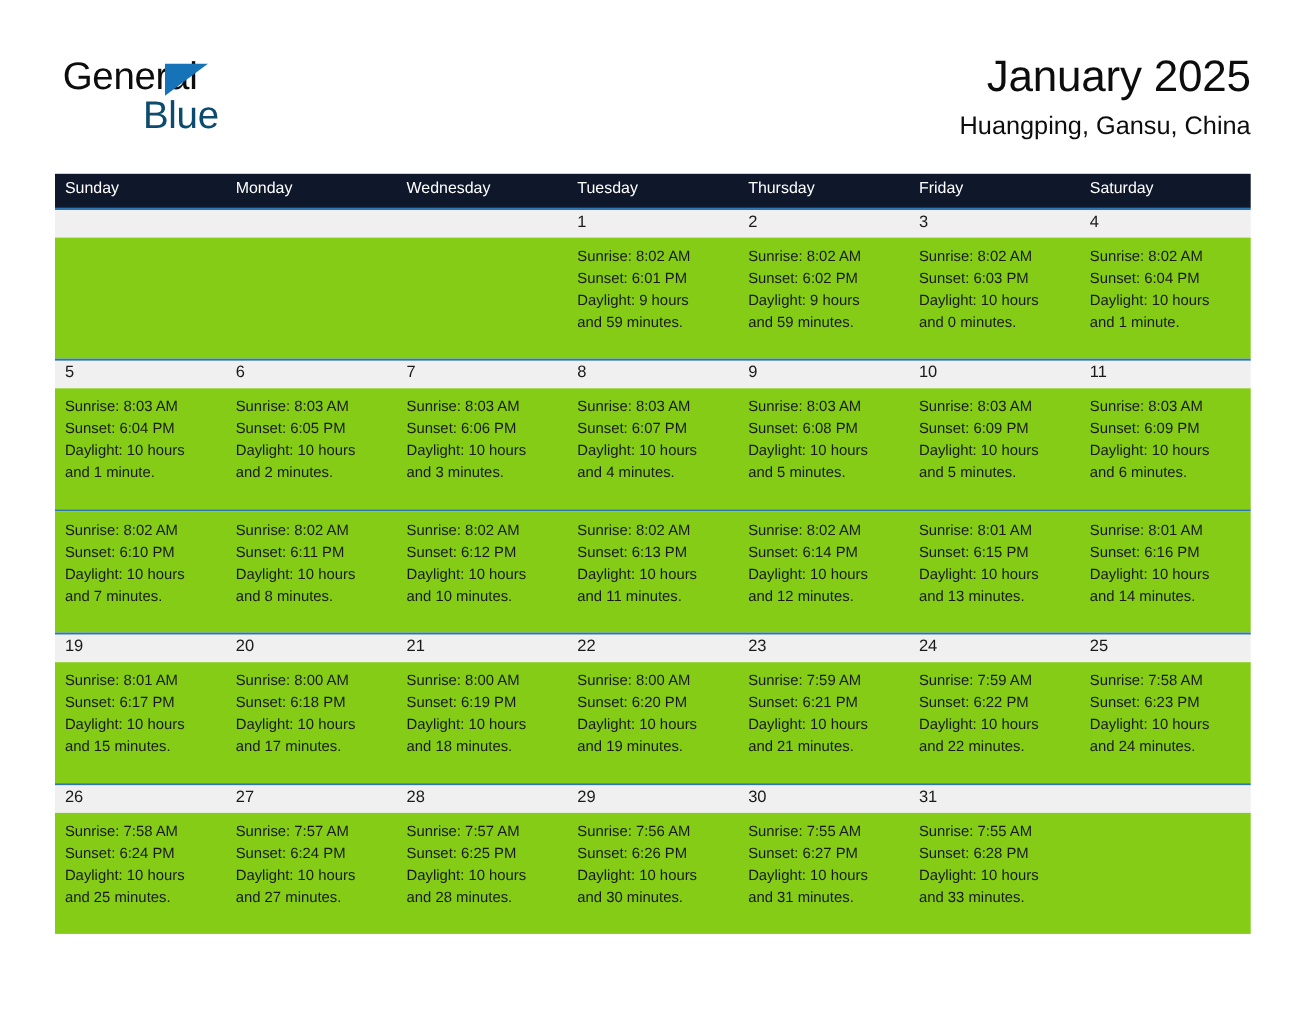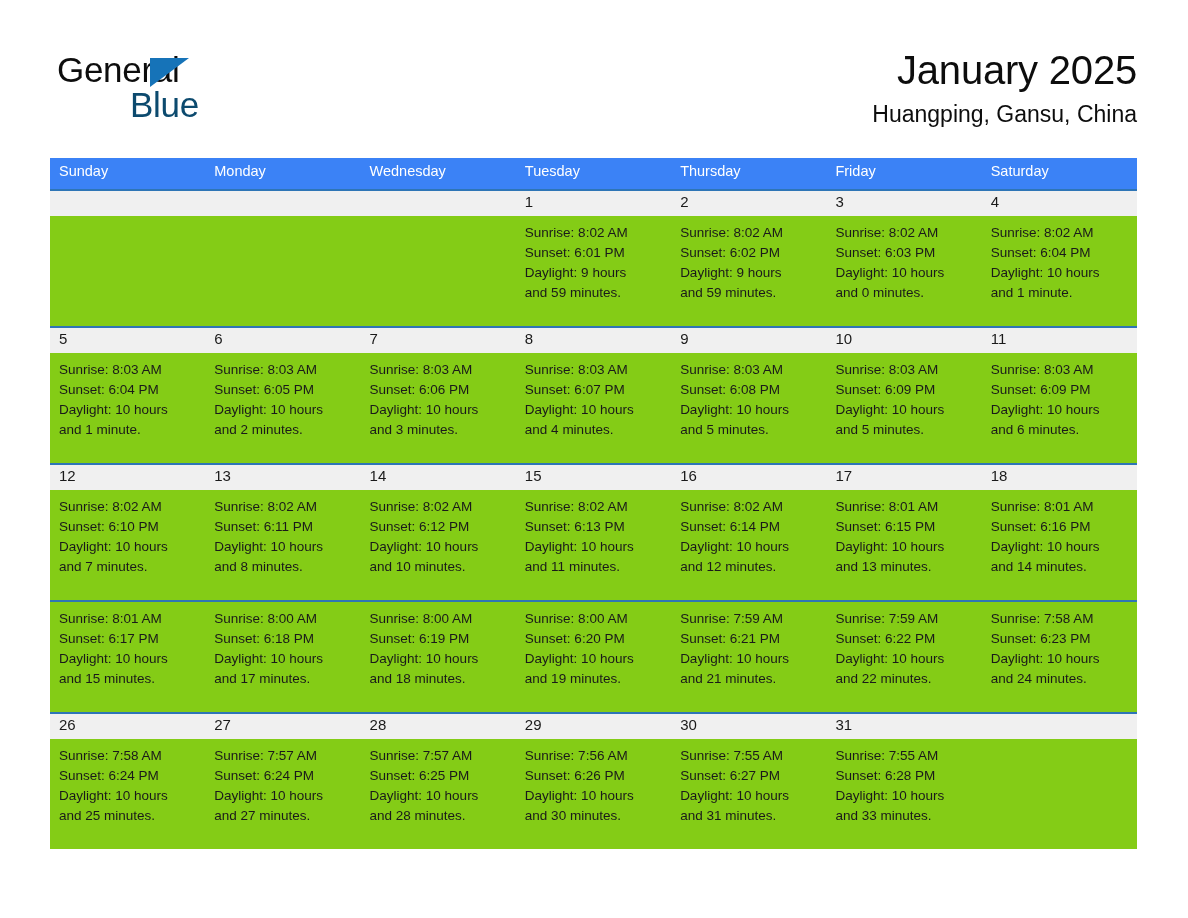--- a/index.html
+++ b/index.html
@@ -92,21 +92,21 @@
   
   .calendar {
     position: absolute;
     left: 50px;
     top: 158px;
     width: 1087px;
   }
   .dow-row {
     display: flex;
     width: 100%;
-    background: #3b82f6;
+    background: #0f172a;
     height: 31px;
   }
   .dow {
     flex: 1 1 0;
     box-sizing: border-box;
     padding: 6px 0 0 9px;
     color: #ffffff;
     font-size: 14.5px;
     line-height: 1;
     white-space: nowrap;
@@ -277,29 +277,20 @@
         <div class="cell">
           <span class="ln">Sunrise: 8:03 AM</span>
           <span class="ln">Sunset: 6:09 PM</span>
           <span class="ln">Daylight: 10 hours</span>
           <span class="ln">and 6 minutes.</span>
         </div>
       </div>
     </div>
 
     <div class="week">
-      <div class="week-dates">
-        <div class="daynum">12</div>
-        <div class="daynum">13</div>
-        <div class="daynum">14</div>
-        <div class="daynum">15</div>
-        <div class="daynum">16</div>
-        <div class="daynum">17</div>
-        <div class="daynum">18</div>
-      </div>
       <div class="week-body">
         <div class="cell">
           <span class="ln">Sunrise: 8:02 AM</span>
           <span class="ln">Sunset: 6:10 PM</span>
           <span class="ln">Daylight: 10 hours</span>
           <span class="ln">and 7 minutes.</span>
         </div>
         <div class="cell">
           <span class="ln">Sunrise: 8:02 AM</span>
           <span class="ln">Sunset: 6:11 PM</span>
@@ -333,20 +324,29 @@
         <div class="cell">
           <span class="ln">Sunrise: 8:01 AM</span>
           <span class="ln">Sunset: 6:16 PM</span>
           <span class="ln">Daylight: 10 hours</span>
           <span class="ln">and 14 minutes.</span>
         </div>
       </div>
     </div>
 
     <div class="week">
+      <div class="week-dates">
+        <div class="daynum">19</div>
+        <div class="daynum">20</div>
+        <div class="daynum">21</div>
+        <div class="daynum">22</div>
+        <div class="daynum">23</div>
+        <div class="daynum">24</div>
+        <div class="daynum">25</div>
+      </div>
       <div class="week-body">
         <div class="cell">
           <span class="ln">Sunrise: 8:01 AM</span>
           <span class="ln">Sunset: 6:17 PM</span>
           <span class="ln">Daylight: 10 hours</span>
           <span class="ln">and 15 minutes.</span>
         </div>
         <div class="cell">
           <span class="ln">Sunrise: 8:00 AM</span>
           <span class="ln">Sunset: 6:18 PM</span>

